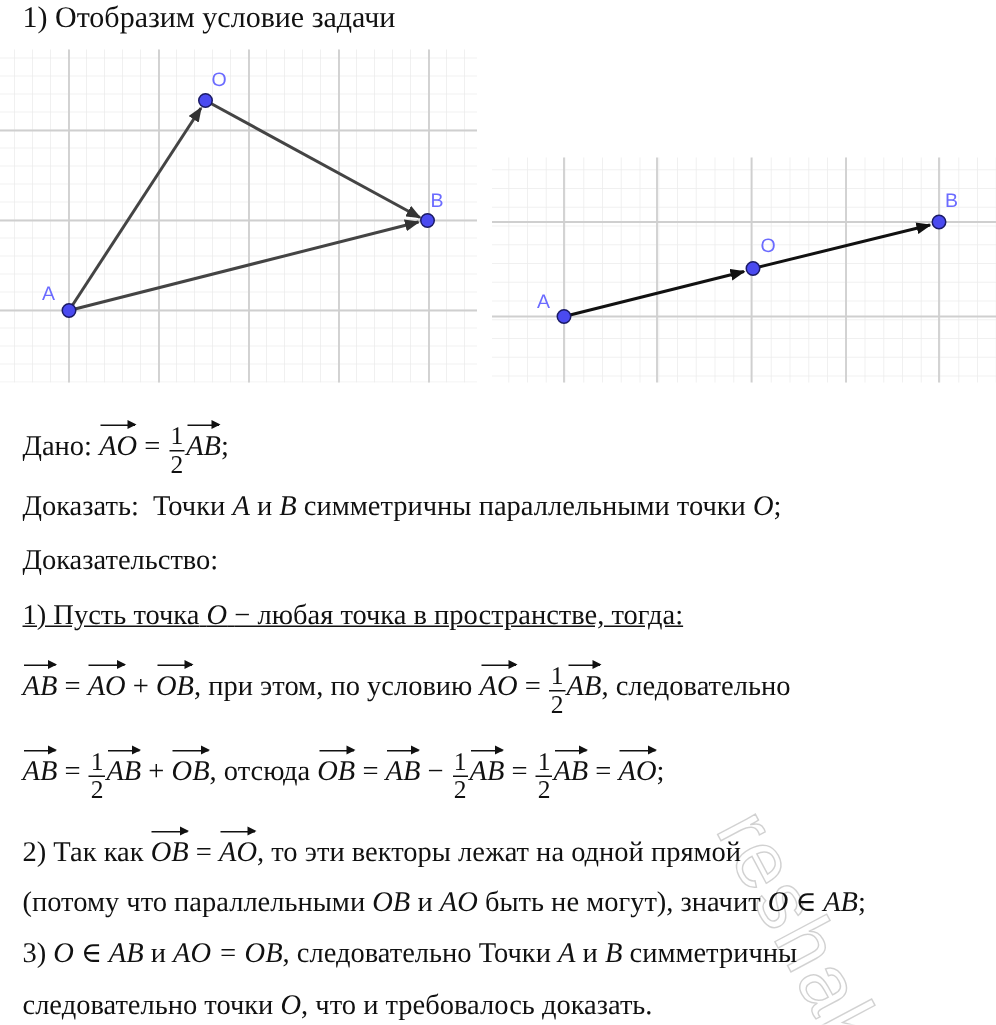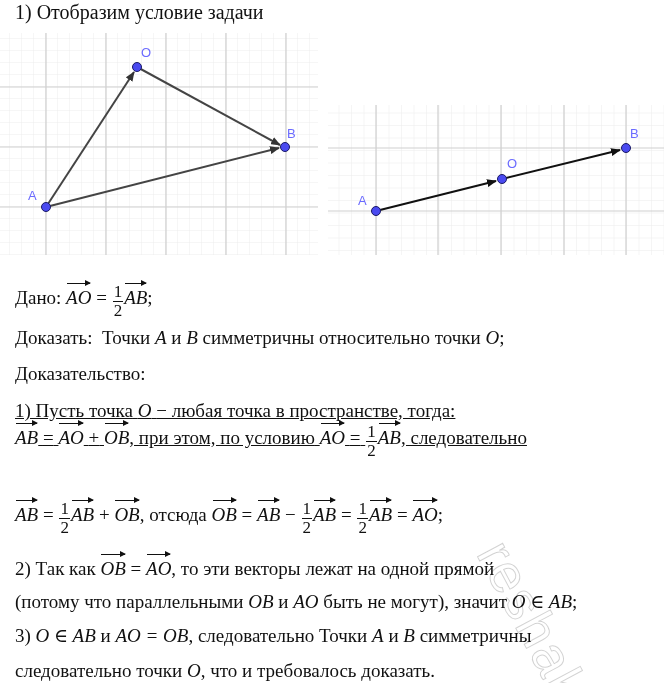--- a/index.html
+++ b/index.html
@@ -105,33 +105,33 @@
       <span>2</span>
     </span><span class="vec">AB</span><span>;</span>
 </div>
 
 <div class="line" style="top:326px;">
   <span>Доказать:</span>&nbsp;
   <span>Точки</span>
   <span class="mi">A</span>
   <span>и</span>
   <span class="mi">B</span>
-  <span>симметричны относительно точки</span>
+  <span>симметричны параллельными точки</span>
   <span class="mi">O</span><span>;</span>
 </div>
 
 <div class="line" style="top:362px;text-align:right;">Доказательство:</div>
 
 <div class="line" style="top:399px;text-decoration:underline;">
   <span>1) Пусть точка</span>
   <span class="mi">O</span>
   <span>− любая точка в пространстве, тогда:</span>
 </div>
 
-<div class="line" style="top:420px;text-decoration:underline;">
+<div class="line" style="top:440px;">
   <span class="vec">AB</span>
   <span>=</span>
   <span class="vec">AO</span>
   <span>+</span>
   <span class="vec">OB</span><span>, при этом, по условию</span>
   <span class="vec">AO</span>
   <span>=</span>
   <span class="frac">
       <span class="num">1</span>
       <span>2</span>

